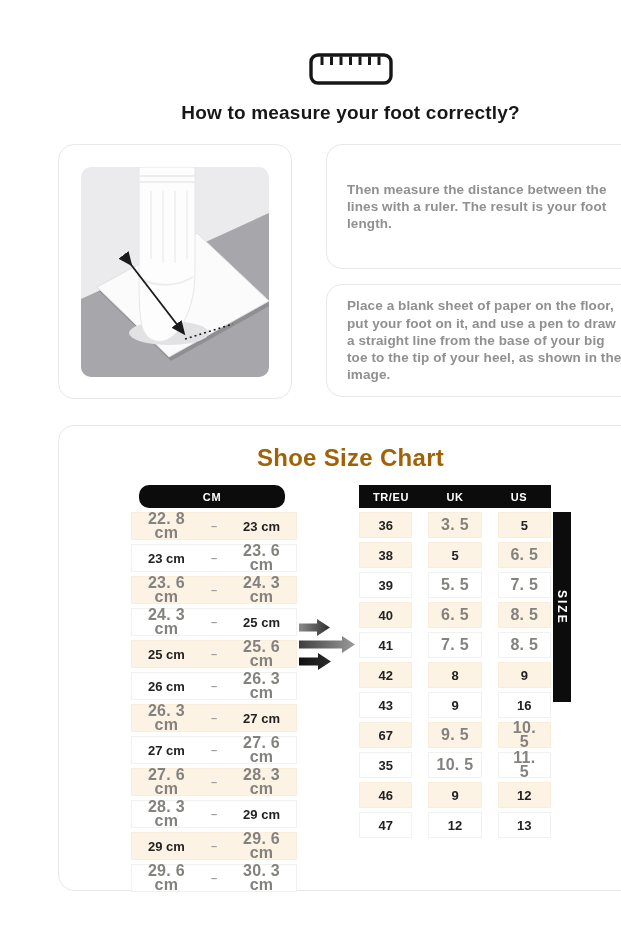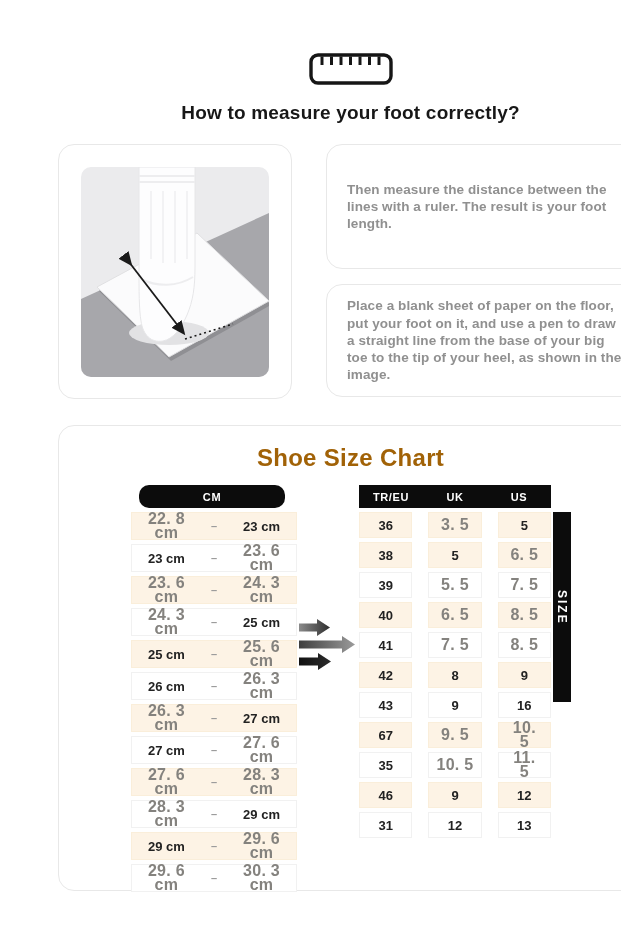--- a/index.html
+++ b/index.html
@@ -394,21 +394,21 @@
               <div class="cell uk">
                 <span class="val small">9</span>
               </div>
               <div class="cell us">
                 <span class="val small">12</span>
               </div>
             </div>
 
             <div class="row eu-row plain">
               <div class="cell treu">
-                <span class="val small">31</span>
+                <span class="val small">47</span>
               </div>
               <div class="cell uk">
                 <span class="val small">12</span>
               </div>
               <div class="cell us">
                 <span class="val small">13</span>
               </div>
             </div>
           </div>
       </div>

